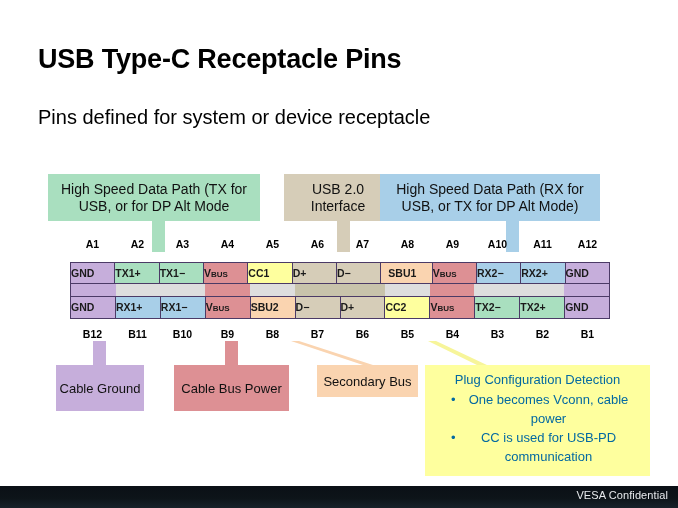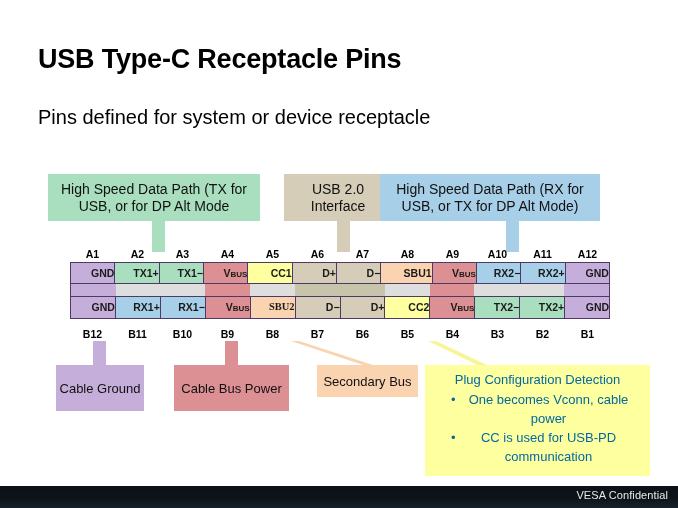--- a/index.html
+++ b/index.html
@@ -65,21 +65,21 @@
   #stem-usb2 { left: 337px; top: 221px; height: 31px; background: #d6cdb8; }
   #stem-rx   { left: 506px; top: 221px; height: 31px; background: #a8cfe8; }
 
   
   .pin-label-row {
     position: absolute;
     left: 70px;
     width: 540px;
     display: flex;
   }
-  #row-a-labels { top: 247px; }
+  #row-a-labels { top: 237px; }
   #row-b-labels { top: 327px; }
   .pin-label {
     flex: 1 1 0;
     text-align: center;
     font-size: 10.5px;
     font-weight: bold;
     color: #000;
     line-height: 14px;
   }
 
@@ -94,21 +94,21 @@
   }
   .pin-row {
     display: flex;
     width: 100%;
   }
   .pin-cell {
     flex: 1 1 0;
     box-sizing: border-box;
     height: 21px;
     line-height: 20px;
-    text-align: right;
+    text-align: left;
     font-size: 10.5px;
     font-weight: bold;
     border-right: 1px solid #4b3a66;
     color: #1a1a1a;
     white-space: nowrap;
     overflow: hidden;
   }
   .pin-cell:last-child { border-right: none; }
   .pin-cell .sub {
     font-size: 8px;
@@ -269,21 +269,21 @@
         <div class="pin-cell" style="background: rgb(221, 144, 148);"></div>
         <div class="pin-cell" style="background: rgb(222, 222, 222);"></div>
         <div class="pin-cell" style="background: rgb(222, 222, 222);"></div>
         <div class="pin-cell" style="background: rgb(198, 174, 219);"></div>
       </div>
     <div class="pin-row" id="row-b">
         <div class="pin-cell" style="background: rgb(198, 174, 219);">GND</div>
         <div class="pin-cell" style="background: rgb(168, 207, 232);">RX1+</div>
         <div class="pin-cell" style="background: rgb(168, 207, 232);">RX1−</div>
         <div class="pin-cell" style="background: rgb(221, 144, 148);">V<span class="sub">BUS</span></div>
-        <div class="pin-cell" style="background: rgb(250, 212, 176); font-family: Liberation Serif, serif;">SBU2</div>
+        <div class="pin-cell" style="background: rgb(250, 212, 176);">SBU2</div>
         <div class="pin-cell" style="background: rgb(214, 205, 184);">D−</div>
         <div class="pin-cell" style="background: rgb(214, 205, 184);">D+</div>
         <div class="pin-cell" style="background: rgb(254, 255, 158);">CC2</div>
         <div class="pin-cell" style="background: rgb(221, 144, 148);">V<span class="sub">BUS</span></div>
         <div class="pin-cell" style="background: rgb(169, 223, 191);">TX2−</div>
         <div class="pin-cell" style="background: rgb(169, 223, 191);">TX2+</div>
         <div class="pin-cell" style="background: rgb(198, 174, 219);">GND</div>
       </div>
   </div>
 

